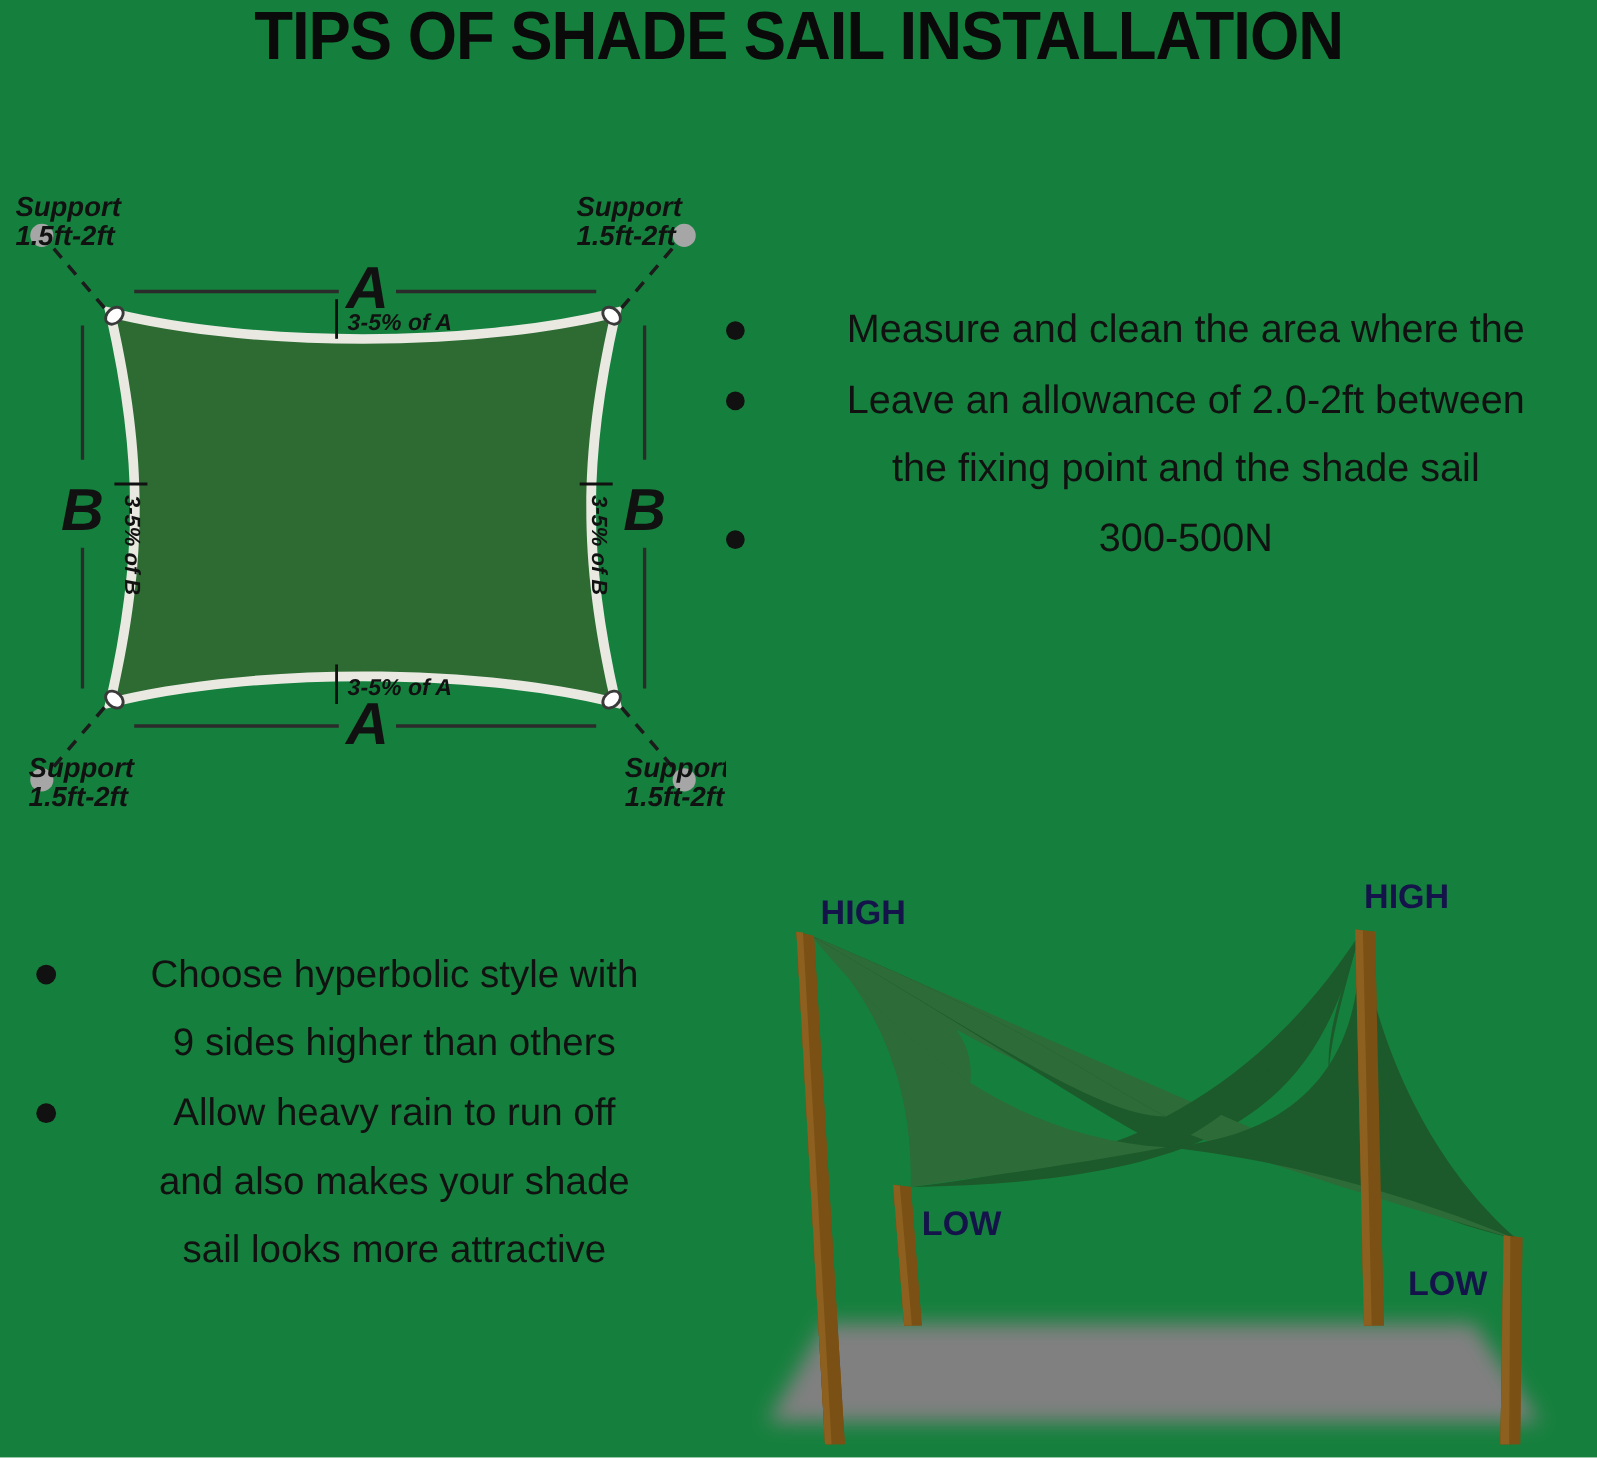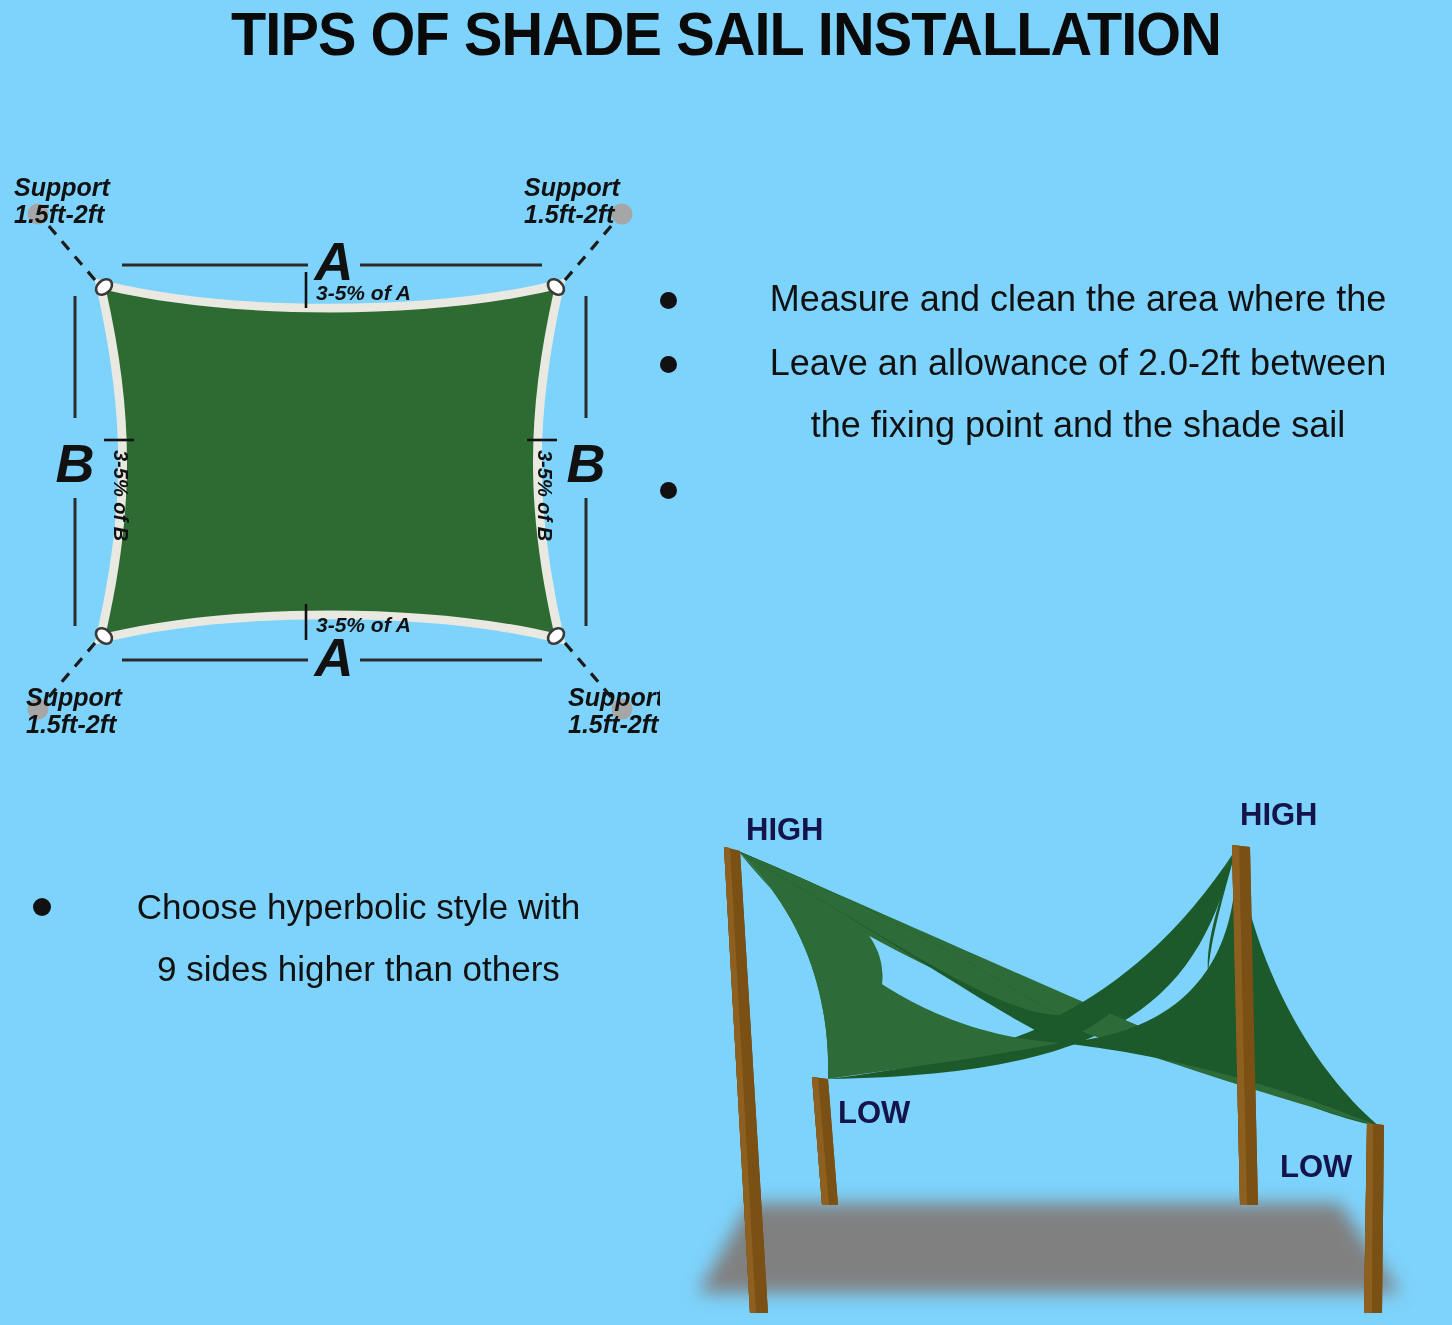--- a/index.html
+++ b/index.html
@@ -9,21 +9,21 @@
     height: 1325px;
     background: #ffffff;
     font-family: "Liberation Sans", sans-serif;
     overflow: hidden;
   }
 
   #page {
     position: relative;
     width: 1452px;
     height: 1325px;
-    background: #7dd3fc;
+    background: #15803d;
   }
 
   
   #title {
     position: absolute;
     left: 0;
     top: 2px;
     width: 1452px;
     text-align: center;
     font-family: "Liberation Sans", sans-serif;
@@ -86,21 +86,21 @@
     padding-left: 52px;
   }
   #tips-top li .dot {
     width: 17px; height: 17px;
     left: 8px; top: 24px;
   }
 
   
   #tips-bottom {
     left: 0px;
-    top: 876px;
+    top: 855px;
     width: 640px;
     padding-left: 27px;
   }
   #tips-bottom li {
     font-size: 35px;
     line-height: 62px;
     margin-bottom: 2px;
     padding-left: 50px;
   }
   #tips-bottom li .dot {
@@ -259,28 +259,35 @@
       <span class="dot"></span>
       <span class="txt">Measure and clean the area where the</span>
     </li>
     <li>
       <span class="dot"></span>
       <span class="txt">Leave an allowance of 2.0-2ft between</span>
       <span class="txt">the fixing point and the shade sail</span>
     </li>
     <li>
       <span class="dot"></span>
+      <span class="txt">300-500N</span>
     </li>
   </ul>
 
   <ul class="bullets" id="tips-bottom">
     <li>
       <span class="dot"></span>
       <span class="txt">Choose hyperbolic style with</span>
       <span class="txt">9 sides higher than others</span>
+    </li>
+    <li>
+      <span class="dot"></span>
+      <span class="txt">Allow heavy rain to run off</span>
+      <span class="txt">and also makes your shade</span>
+      <span class="txt">sail looks more attractive</span>
     </li>
   </ul>
 
   <div id="hyper-diagram">
     <svg width="812" height="540" viewBox="0 0 812 540" xmlns="http://www.w3.org/2000/svg">
       <defs>
         <filter id="softblur" x="-25%" y="-55%" width="150%" height="210%">
           <feGaussianBlur stdDeviation="9"></feGaussianBlur>
         </filter>
       </defs>

